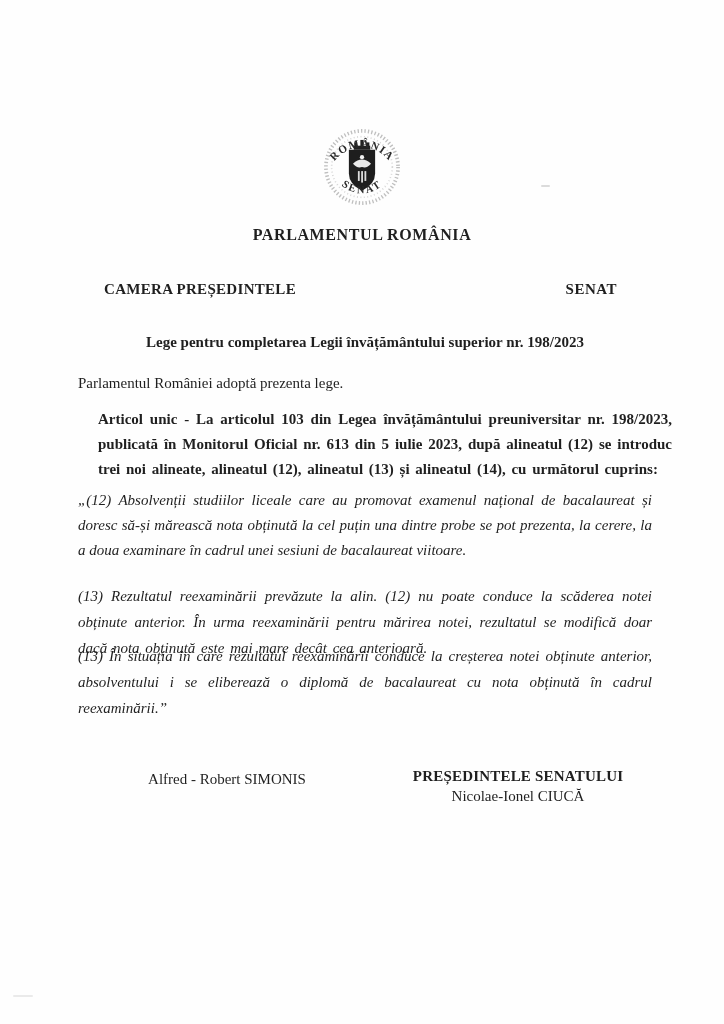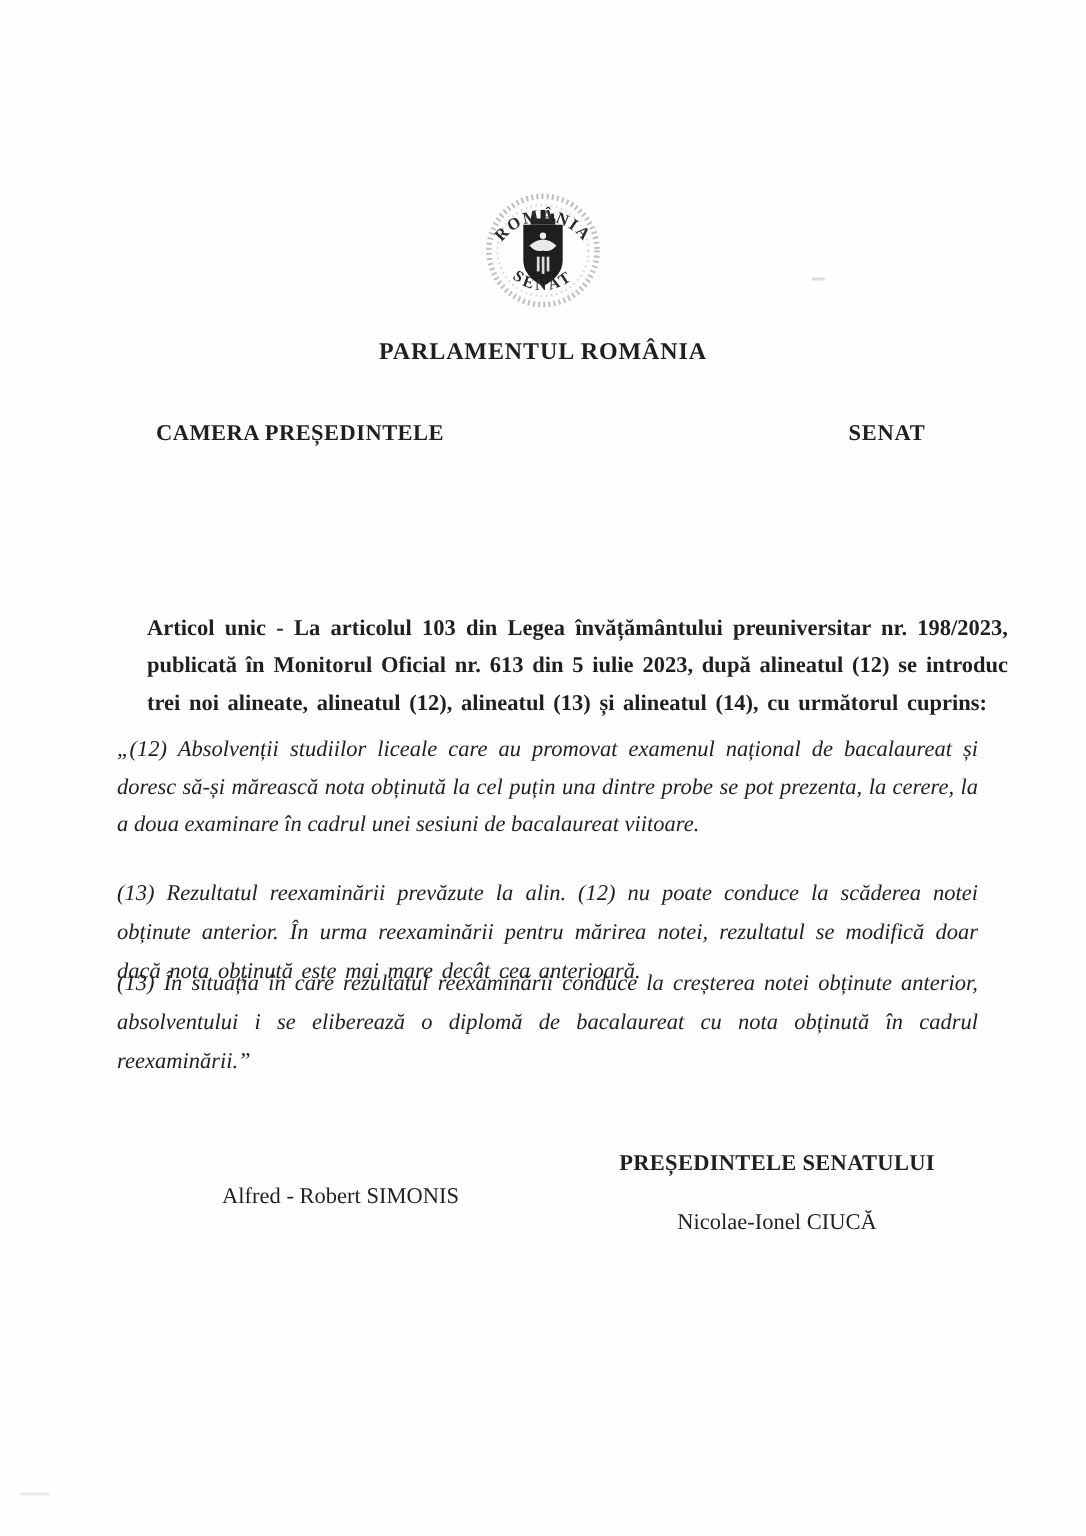--- a/index.html
+++ b/index.html
@@ -81,21 +81,21 @@
     position: absolute;
     top: 768px;
     left: 0;
     width: 100%;
     font-size: 15px;
   }
   .sig-block { position: absolute; top: 0; text-align: center; }
   .sig-left  { left: 62px;  width: 330px; }
   .sig-right { left: 408px; width: 220px; }
   .sig-title { font-weight: bold; letter-spacing: 0.2px; }
-  .sig-name  { margin-top: 22px; }
+  .sig-name  { margin-top: 3px; }
   .artifact {
     position: absolute;
     background: #9a9a9a;
     opacity: 0.35;
     border-radius: 1px;
   }
   .artifact-1 { left: 541px; top: 185px; width: 9px; height: 2px; }
   .artifact-2 { left: 13px;  top: 995px; width: 20px; height: 2px; opacity: 0.2; }
 </style>
 </head>
@@ -138,21 +138,23 @@
     </svg>
   </div>
 
   <div class="institution">PARLAMENTUL ROMÂNIA</div>
 
   <div class="chambers">
     <span class="chamber-left">CAMERA PREȘEDINTELE</span>
     <span class="chamber-right">SENAT</span>
   </div>
 
+  <div class="law-title">Lege pentru completarea Legii învățământului superior nr. 198/2023</div>
 
+  <div class="para intro">Parlamentul României adoptă prezenta lege.</div>
 
   <div class="para article">Articol unic - La articolul 103 din Legea învățământului preuniversitar nr. 198/2023, publicată în Monitorul Oficial nr. 613 din 5 iulie 2023, după alineatul (12) se introduc trei noi alineate, alineatul (12), alineatul (13) și alineatul (14), cu următorul cuprins:</div>
 
   <div class="para p12">„(12) Absolvenții studiilor liceale care au promovat examenul național de bacalaureat și doresc să-și mărească nota obținută la cel puțin una dintre probe se pot prezenta, la cerere, la a doua examinare în cadrul unei sesiuni de bacalaureat viitoare.</div>
 
   <div class="para p13">(13) Rezultatul reexaminării prevăzute la alin. (12) nu poate conduce la scăderea notei obținute anterior. În urma reexaminării pentru mărirea notei, rezultatul se modifică doar dacă nota obținută este mai mare decât cea anterioară.</div>
 
   <div class="para p14">(13) În situația în care rezultatul reexaminării conduce la creșterea notei obținute anterior, absolventului i se eliberează o diplomă de bacalaureat cu nota obținută în cadrul reexaminării.”</div>
 
 

